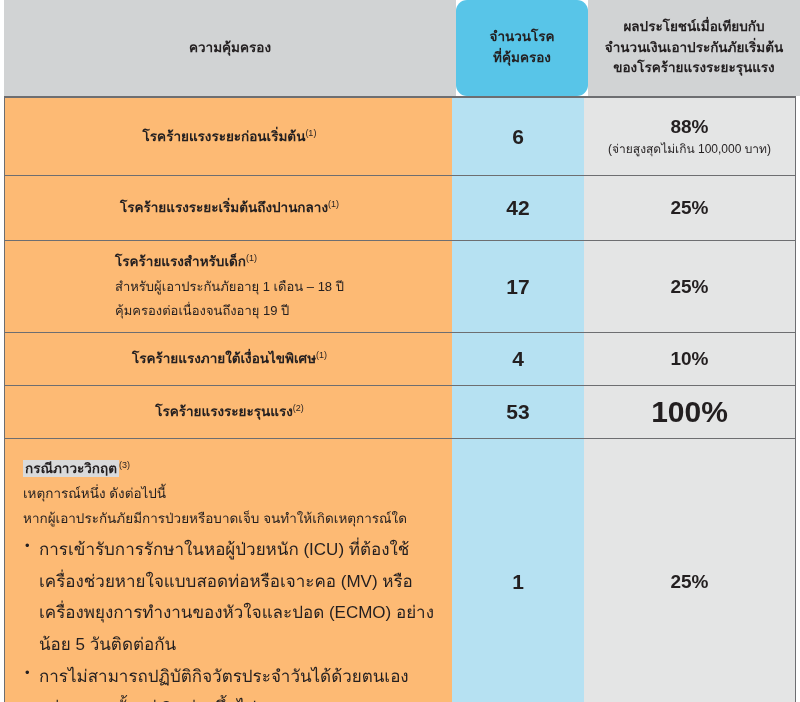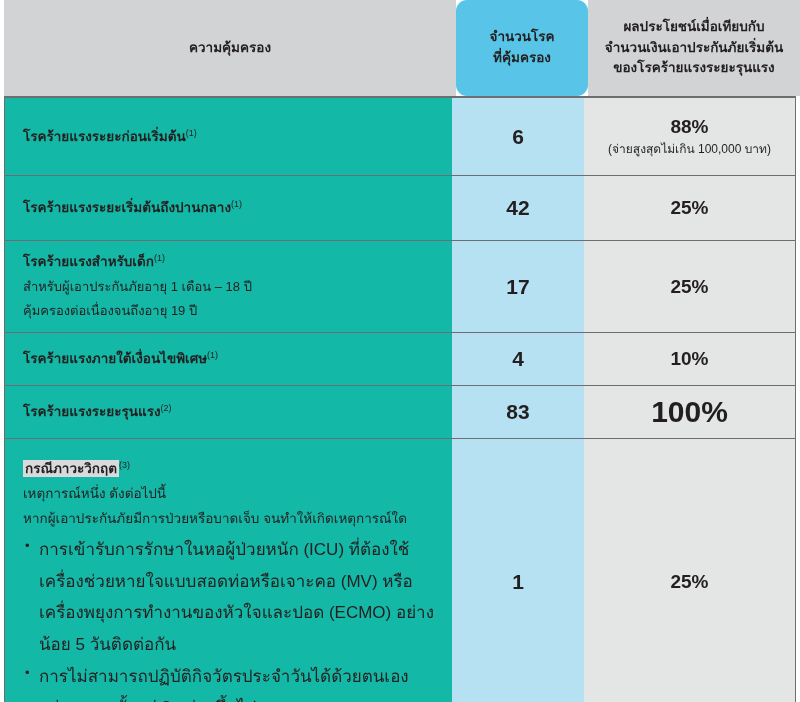--- a/index.html
+++ b/index.html
@@ -75,23 +75,24 @@
   .tr.r5 { flex: 0 0 53px; }
   .tr.r6 { flex: 1 1 auto; }
 
   .td {
     box-sizing: border-box;
     display: flex;
     min-width: 0;
   }
   .td.coverage {
     flex: 0 0 447px;
-    background: #14b8a6;
+    background: #fdba74;
     align-items: center;
     padding: 0 16px 0 18px;
+    justify-content: center;
   }
   .td.count {
     flex: 0 0 132px;
     background: #b6e1f2;
     align-items: center;
     justify-content: center;
     font-weight: bold;
     font-size: 21px;
   }
   .td.benefit {
@@ -262,21 +263,21 @@
       </div>
     </div>
 
     <div class="tr r5">
       <div class="td coverage">
         <div class="cov-text">
           <span>โรคร้ายแรงระยะรุนแรง</span><sup>(2)</sup>
         </div>
       </div>
       <div class="td count">
-        <span>83</span>
+        <span>53</span>
       </div>
       <div class="td benefit">
         <div class="pct big">100%</div>
       </div>
     </div>
 
     <div class="tr r6">
       <div class="td coverage block">
         <div class="crit-head">
           <span class="hl">กรณีภาวะวิกฤต</span><sup>(3)</sup>

